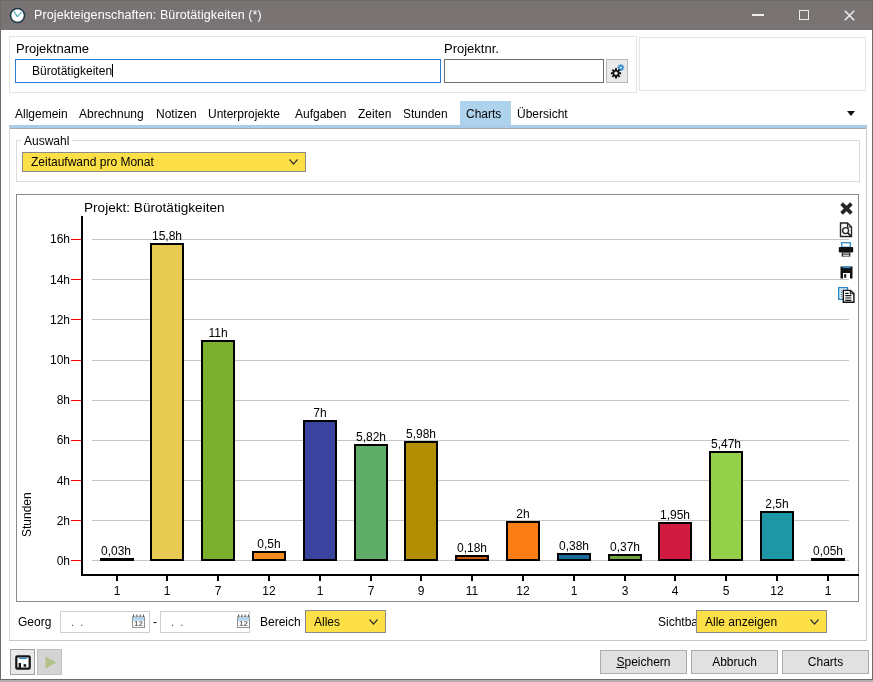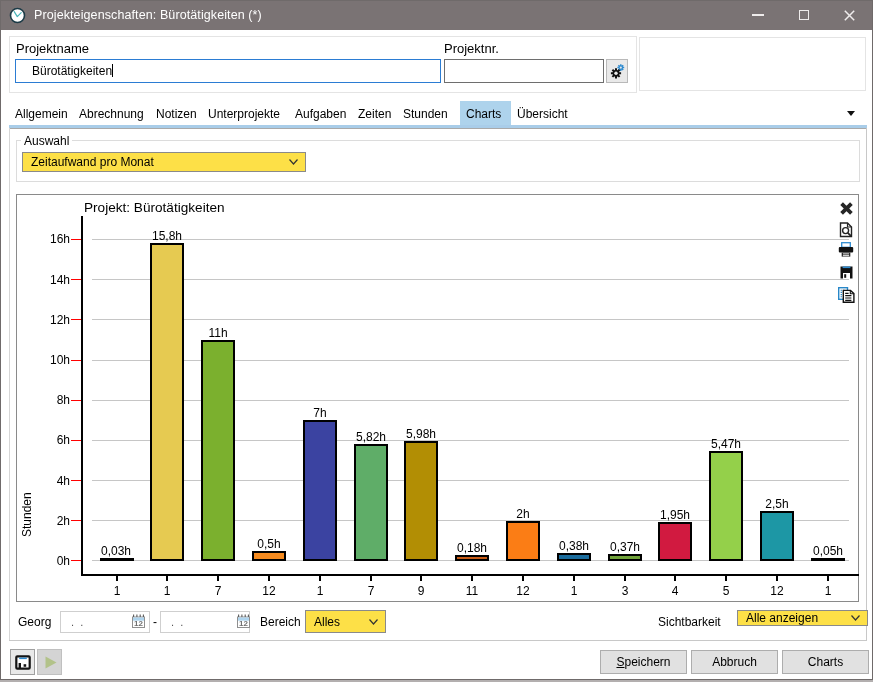--- a/index.html
+++ b/index.html
@@ -232,21 +232,21 @@
     <text x="6.5" y="12.3" font-size="8" font-weight="bold" text-anchor="middle" fill="#6f6f6f" font-family="Liberation Sans">12</text>
   </svg>
 <div class="lab12 abs" style="left:260px;top:615px">Bereich</div>
 <div class="combo" style="left:305px;top:610px;width:81px;height:23px">
 <span class="ct">Alles</span>
 <svg class="chev" viewBox="0 0 9 6">
       <path d="M0.5 0.5 L4.5 5 L8.5 0.5" fill="none" stroke="#333" stroke-width="1.2"></path>
     </svg>
 </div>
 <div class="lab12 abs" style="left:658px;top:615px">Sichtbarkeit</div>
-<div class="combo" style="left:737px;top:610px;width:131px;height:16px">
+<div class="combo" style="left:696px;top:610px;width:131px;height:23px">
 <span class="ct">Alle anzeigen</span>
 <svg class="chev" viewBox="0 0 9 6">
       <path d="M0.5 0.5 L4.5 5 L8.5 0.5" fill="none" stroke="#333" stroke-width="1.2"></path>
     </svg>
 </div>
 
 <div class="abs" style="left:10px;top:649px;width:25px;height:26px;background:#e9e9e9;border:1px solid #a0a0a0">
 <svg style="position:absolute;left:4px;top:5px" width="16" height="15" viewBox="0 0 16 15">
       <rect x="1.3" y="1.3" width="13.4" height="12.4" rx="1" fill="#fff" stroke="#151515" stroke-width="2.2"></rect>
       <rect x="4.2" y="2.6" width="7.6" height="1.5" fill="#2e8bd0"></rect>

